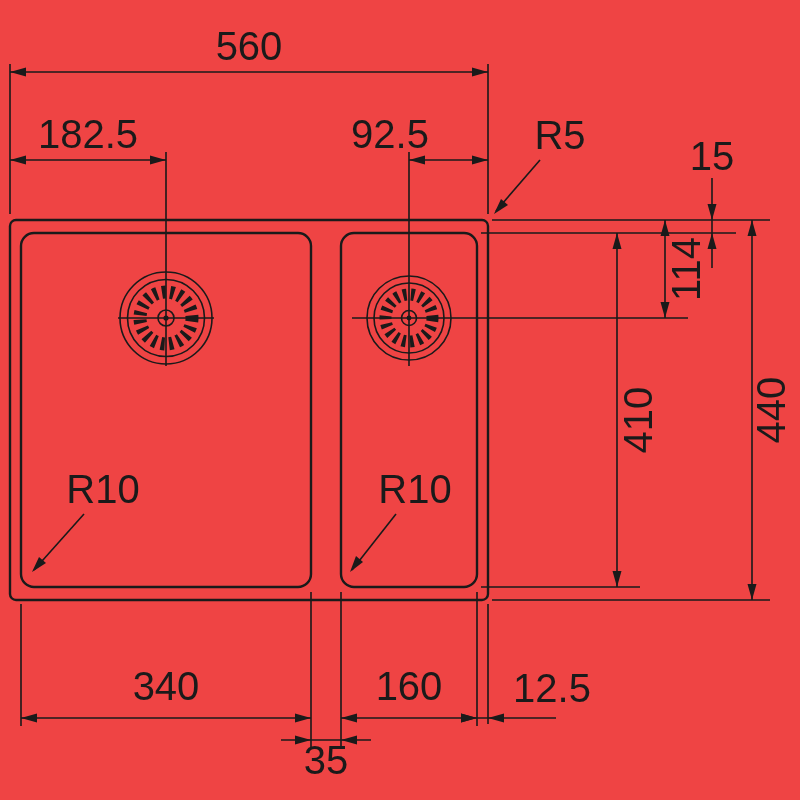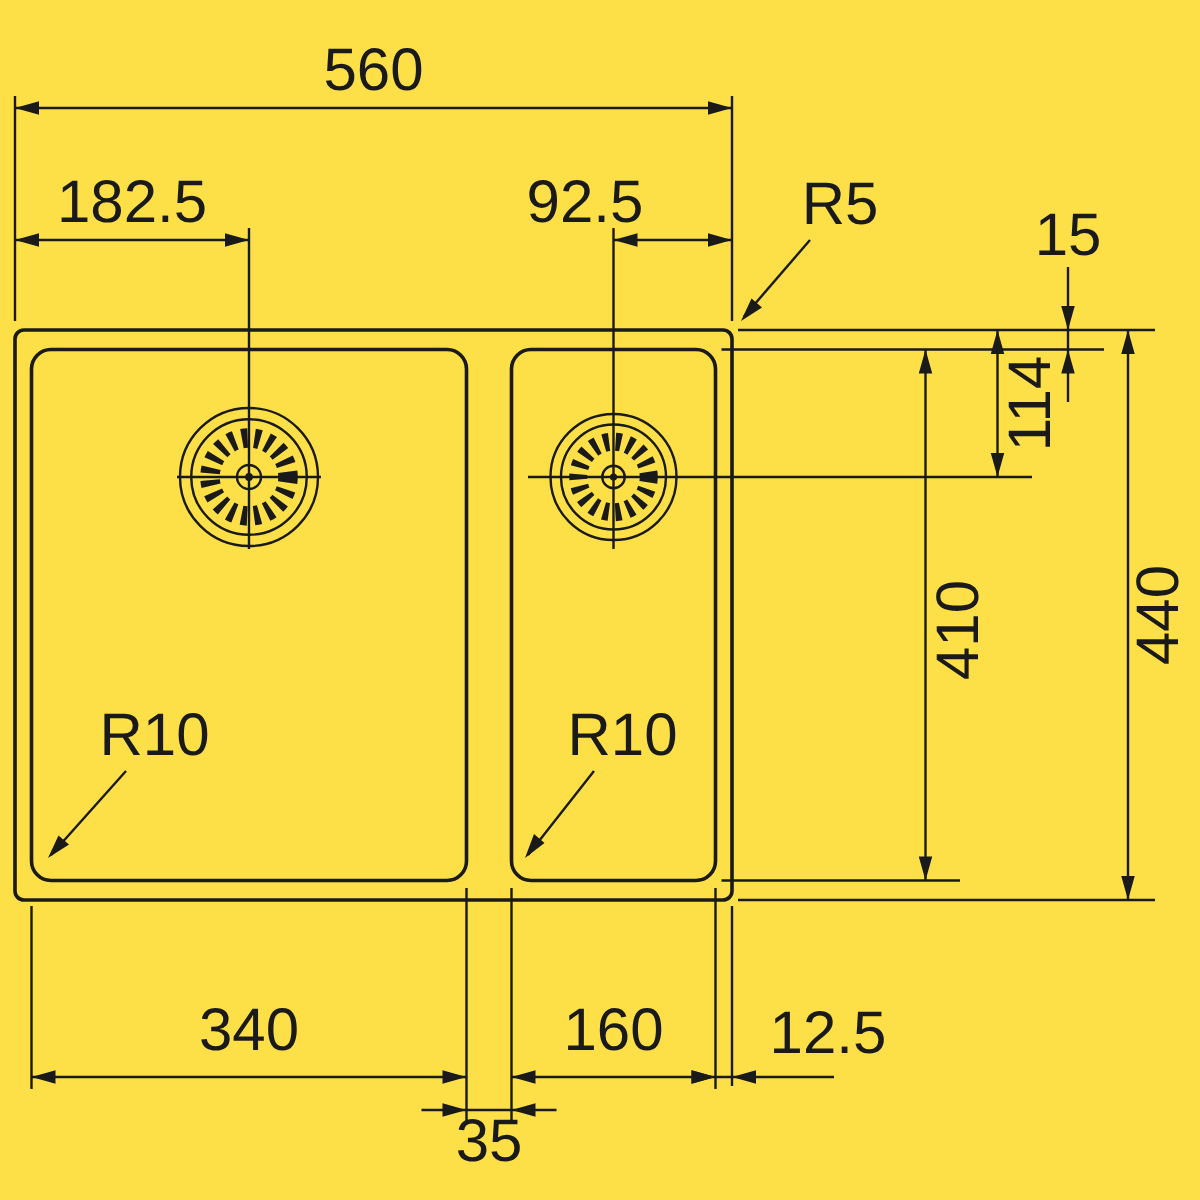--- a/index.html
+++ b/index.html
@@ -5,21 +5,21 @@
   html, body {
     margin: 0;
     padding: 0;
     background: #ffffff;
     font-family: "Liberation Sans", sans-serif;
   }
   .canvas {
     position: relative;
     width: 800px;
     height: 800px;
-    background: #fde047;
+    background: #ef4444;
     overflow: hidden;
   }
   svg text {
     font-family: "Liberation Sans", sans-serif;
     font-size: 40px;
     fill: #1a1a1a;
   }
   .outline { stroke: #1a1a1a; stroke-width: 2.4; fill: none; }
   .thin    { stroke: #1a1a1a; stroke-width: 1.6; fill: none; }
   .dimline { stroke: #1a1a1a; stroke-width: 1.6; fill: none; }

